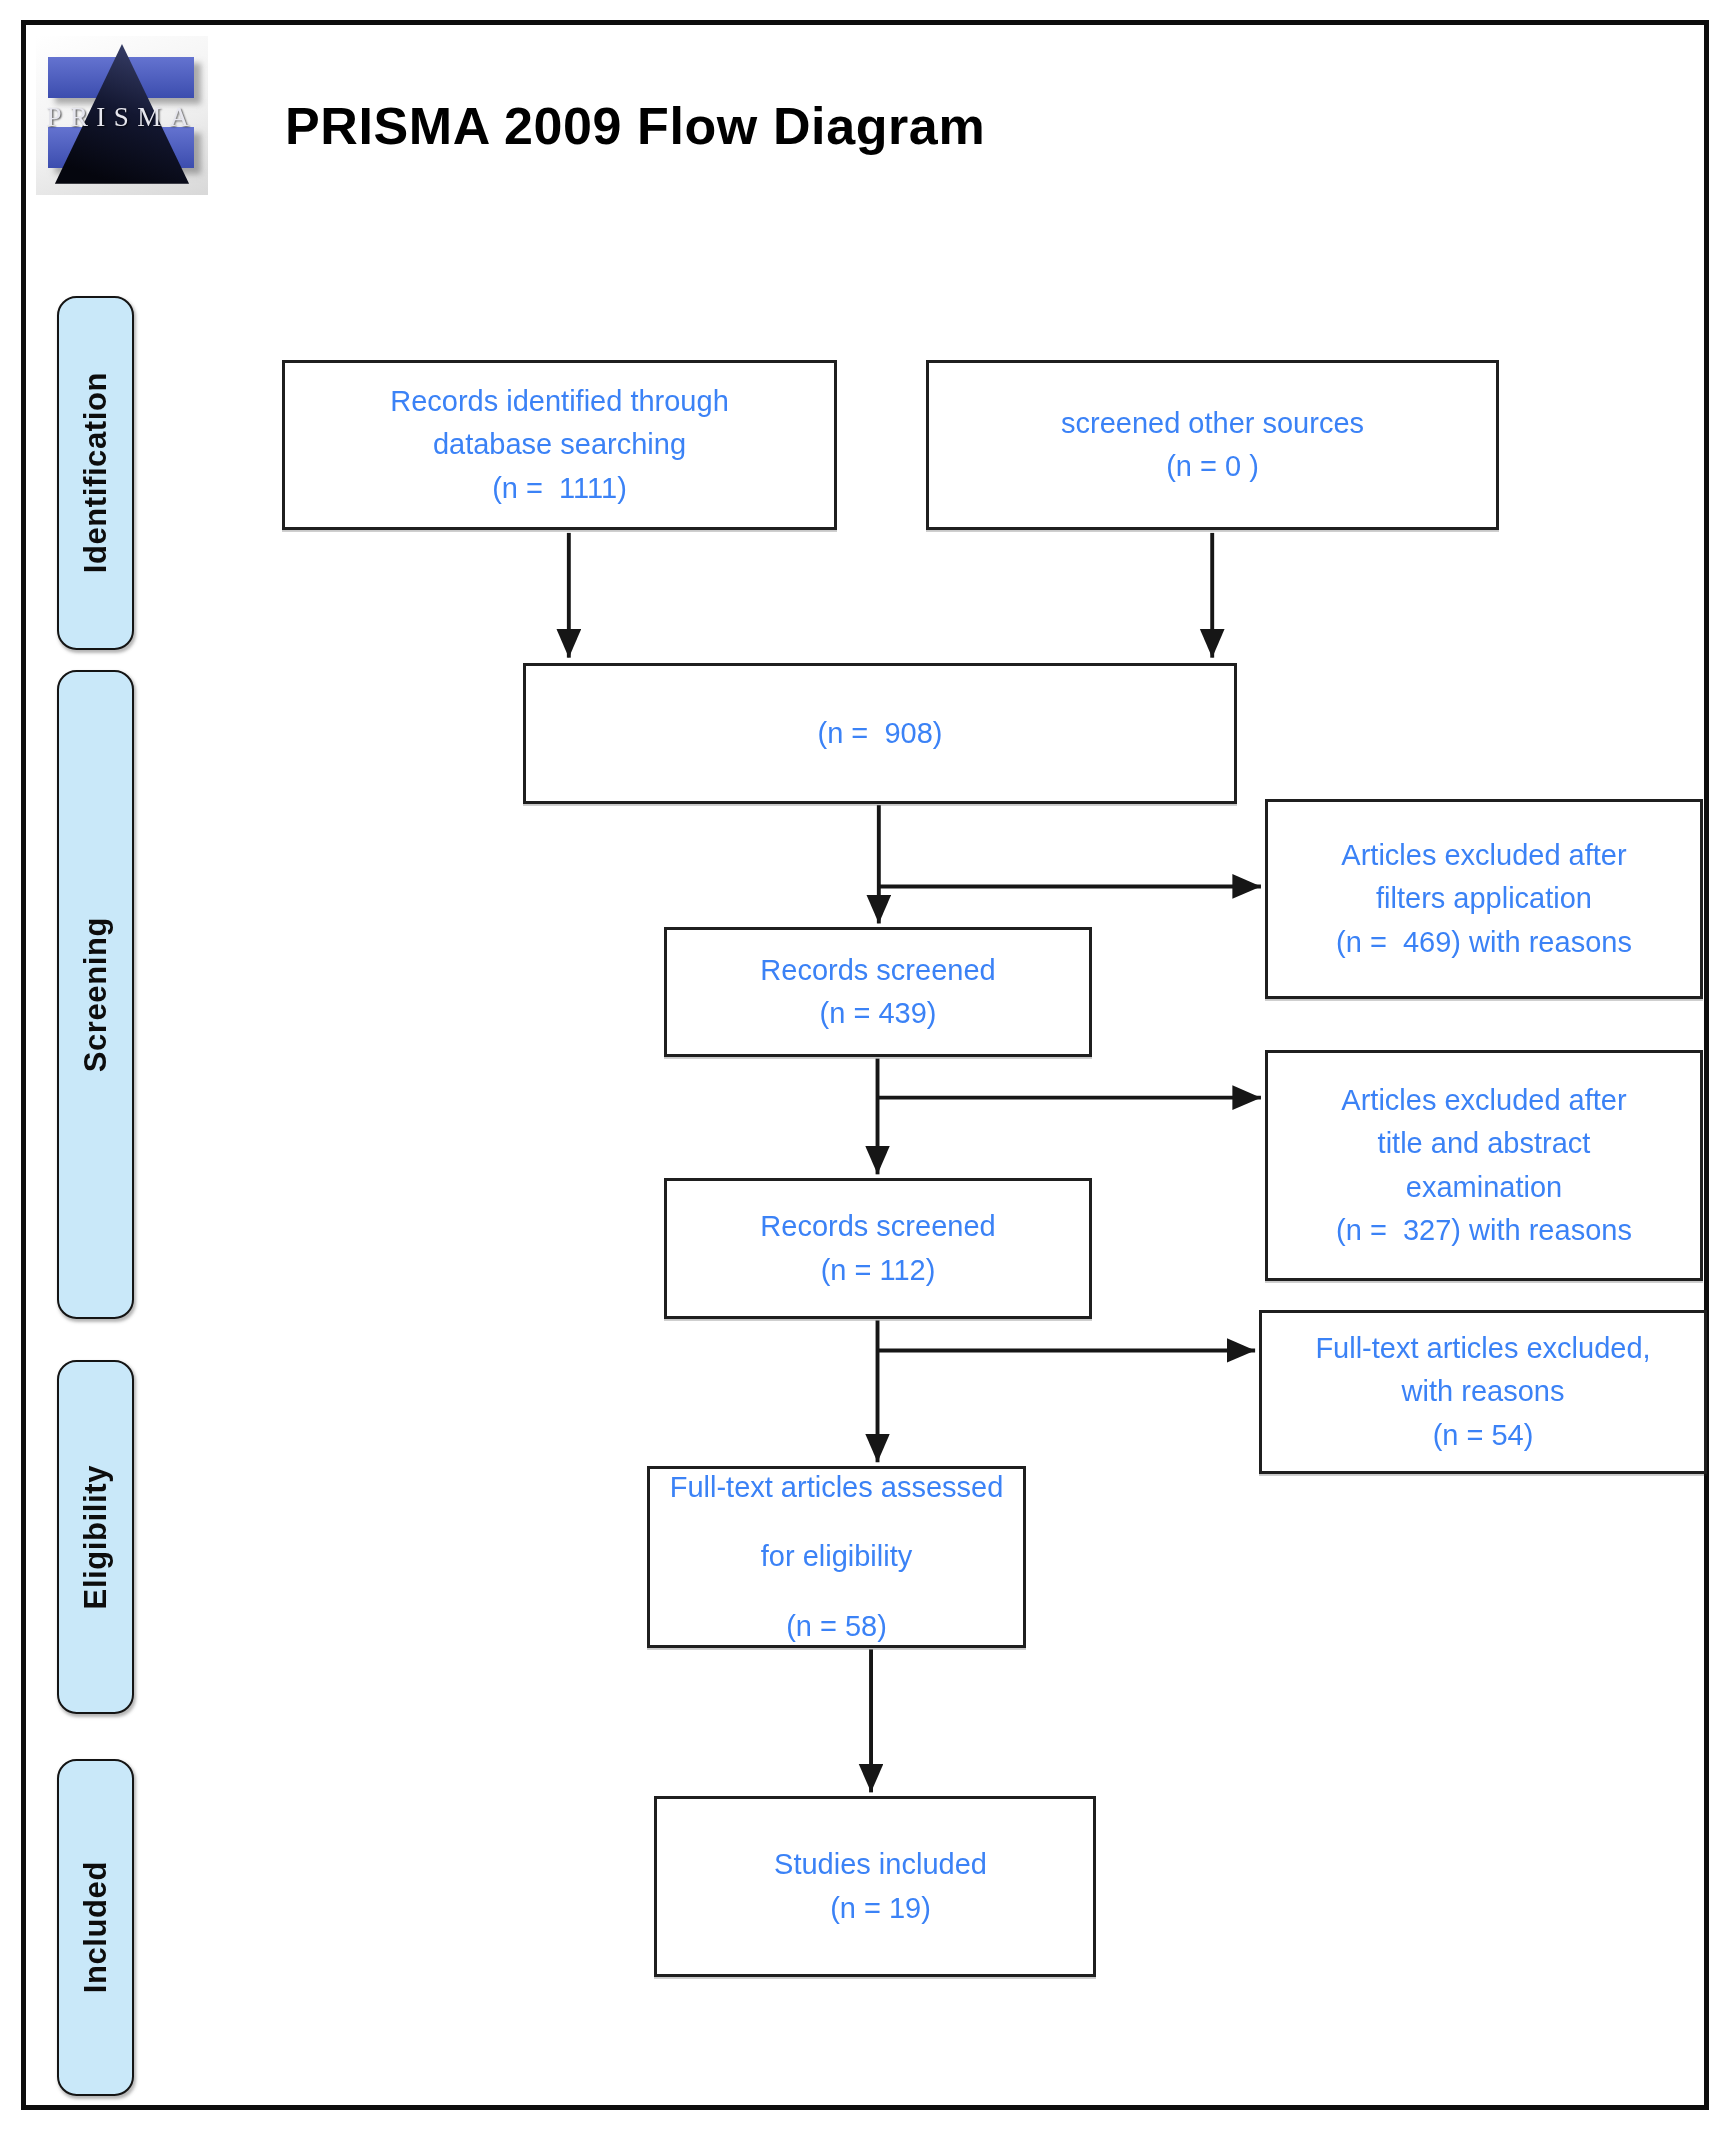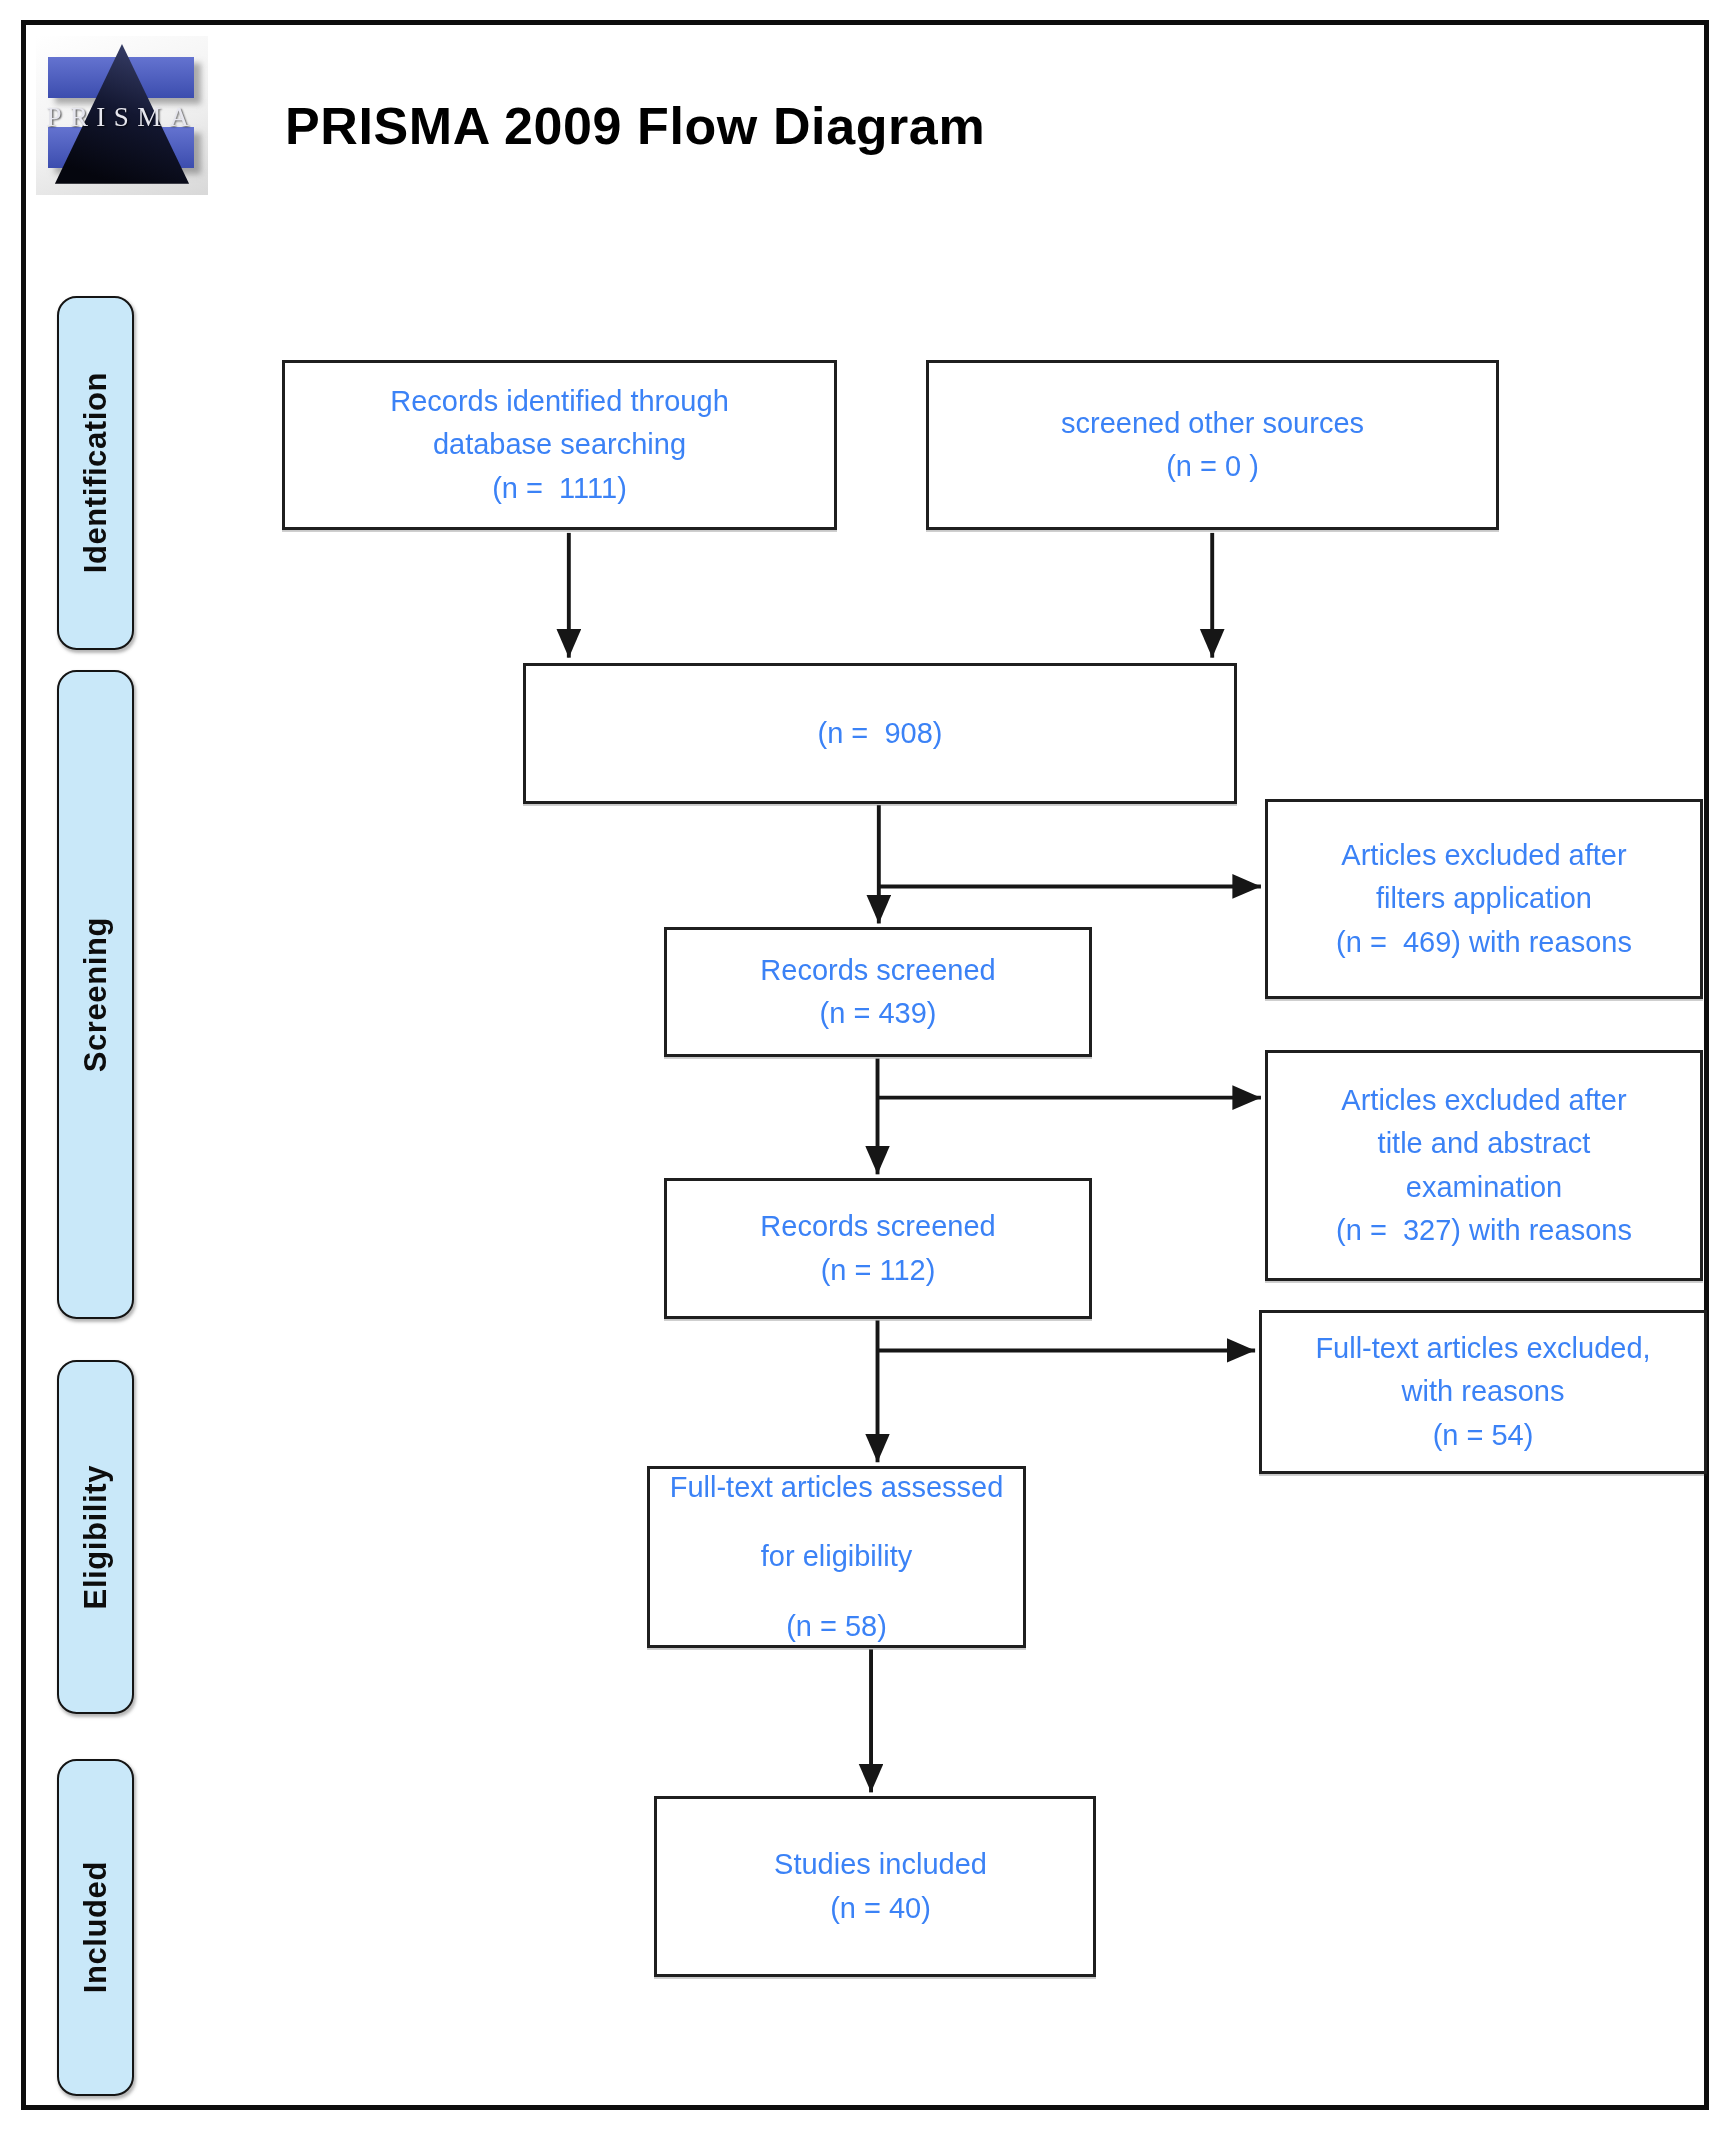--- a/index.html
+++ b/index.html
@@ -169,17 +169,17 @@
   </div>
 
   <div class="fbox box-i">
     <div class="line">Full-text articles assessed</div>
     <div class="line">for eligibility</div>
     <div class="line">(n = 58)</div>
   </div>
 
   <div class="fbox box-j">
     <div class="line">Studies included</div>
-    <div class="line">(n = 40)</div>
+    <div class="line">(n = 19)</div>
   </div>
 
 </div>
 
 
 </body></html>

